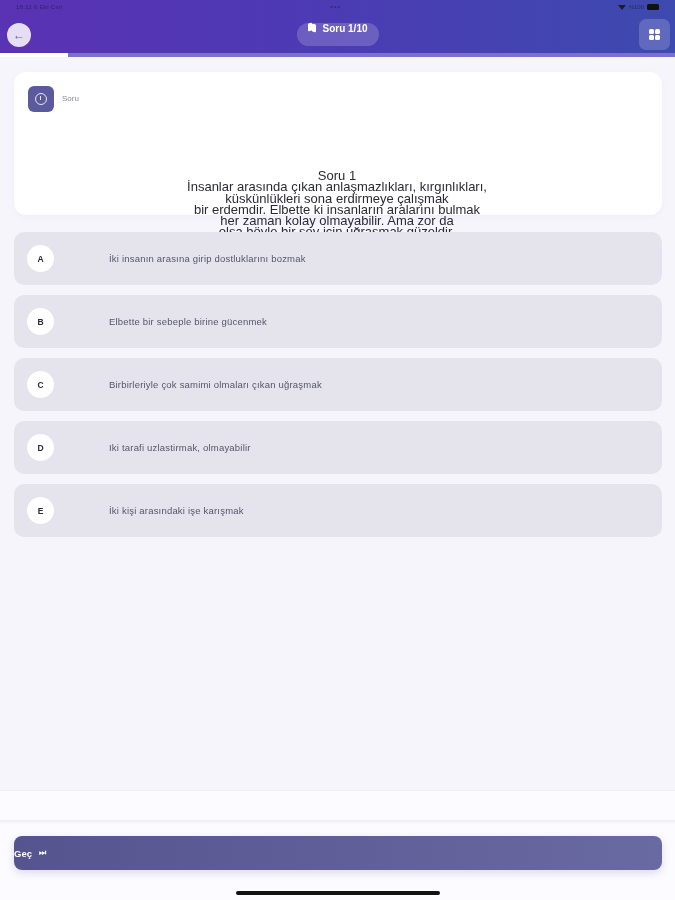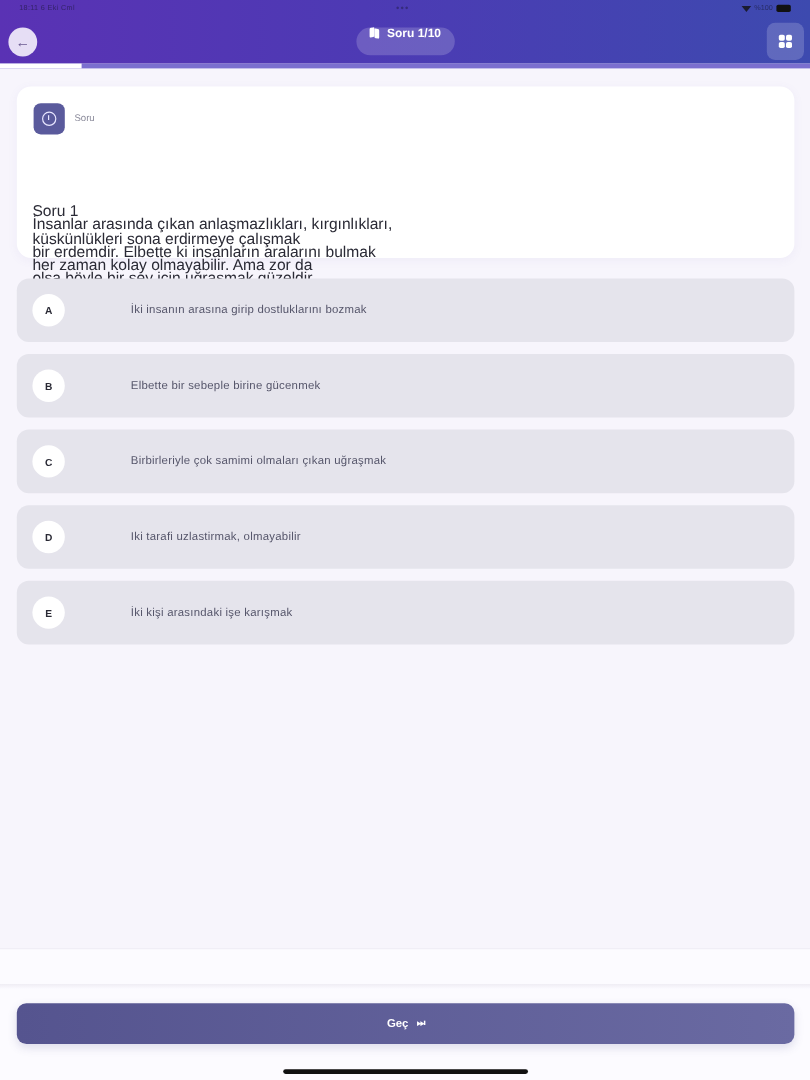--- a/index.html
+++ b/index.html
@@ -46,20 +46,21 @@
   .grid-btn span { background: #fff; border-radius: 1.5px; }
   .progress-track {
     position: absolute; left: 0; top: 53px; width: 675px; height: 4px; background: #7b6fcf;
   }
   .progress-fill { position: absolute; left: 0; top: 0; width: 68px; height: 4px; background: #ffffff; }
 
   .question-card {
     position: absolute; left: 14px; top: 72px; width: 648px; height: 143px;
     background: #ffffff; border-radius: 12px;
     box-shadow: 0 2px 8px rgba(120,100,180,0.06);
+    text-align: center;
   }
   .q-icon {
     position: absolute; left: 14px; top: 14px; width: 26px; height: 26px; border-radius: 6px;
     background: #5a5a9c; display: flex; align-items: center; justify-content: center;
   }
   .q-icon-inner { width: 12px; height: 12px; border: 1.5px solid #e8e6ff; border-radius: 50%; position: relative; }
   .q-icon-inner::after { content: ""; position: absolute; left: 3.5px; top: 2px; width: 1.5px; height: 4px; background: #e8e6ff; }
   .q-label { position: absolute; left: 48px; top: 22px; font-size: 8px; color: #8a8a9a; }
   .q-text {
     position: absolute; left: 13px; top: 64px; width: 620px;
@@ -78,21 +79,21 @@
   .opt-text { position: absolute; left: 52px; top: 21px; font-size: 9.5px; color: #55556a; letter-spacing: 0.2px; padding-left: 43px; }
 
   .footer {
     position: absolute; left: 0; top: 790px; width: 675px; height: 110px;
     background: #fcfbff; border-top: 1px solid #f0eef6;
   }
   .footer-sep { position: absolute; left: 0; top: 820px; width: 675px; height: 4px; background: linear-gradient(#efedf4, #fbfaff); }
   .skip-btn {
     position: absolute; left: 14px; top: 836px; width: 648px; height: 34px; border-radius: 8px;
     background: linear-gradient(90deg, #55548f 0%, #6a6aa2 100%);
-    display: flex; align-items: center; justify-content: center; gap: 7px;
+    display: flex; align-items: center; gap: 7px;
     color: #ffffff; font-size: 9.5px; font-weight: bold; cursor: pointer;
     box-shadow: 0 3px 8px rgba(80,80,140,0.18);
   }
   .skip-icon { font-size: 8px; letter-spacing: -1px; }
   .home-indicator { position: absolute; left: 236px; top: 891px; width: 204px; height: 4px; background: #111; border-radius: 2px; }
 </style>
 </head>
 <body>
 
 <div class="header">

